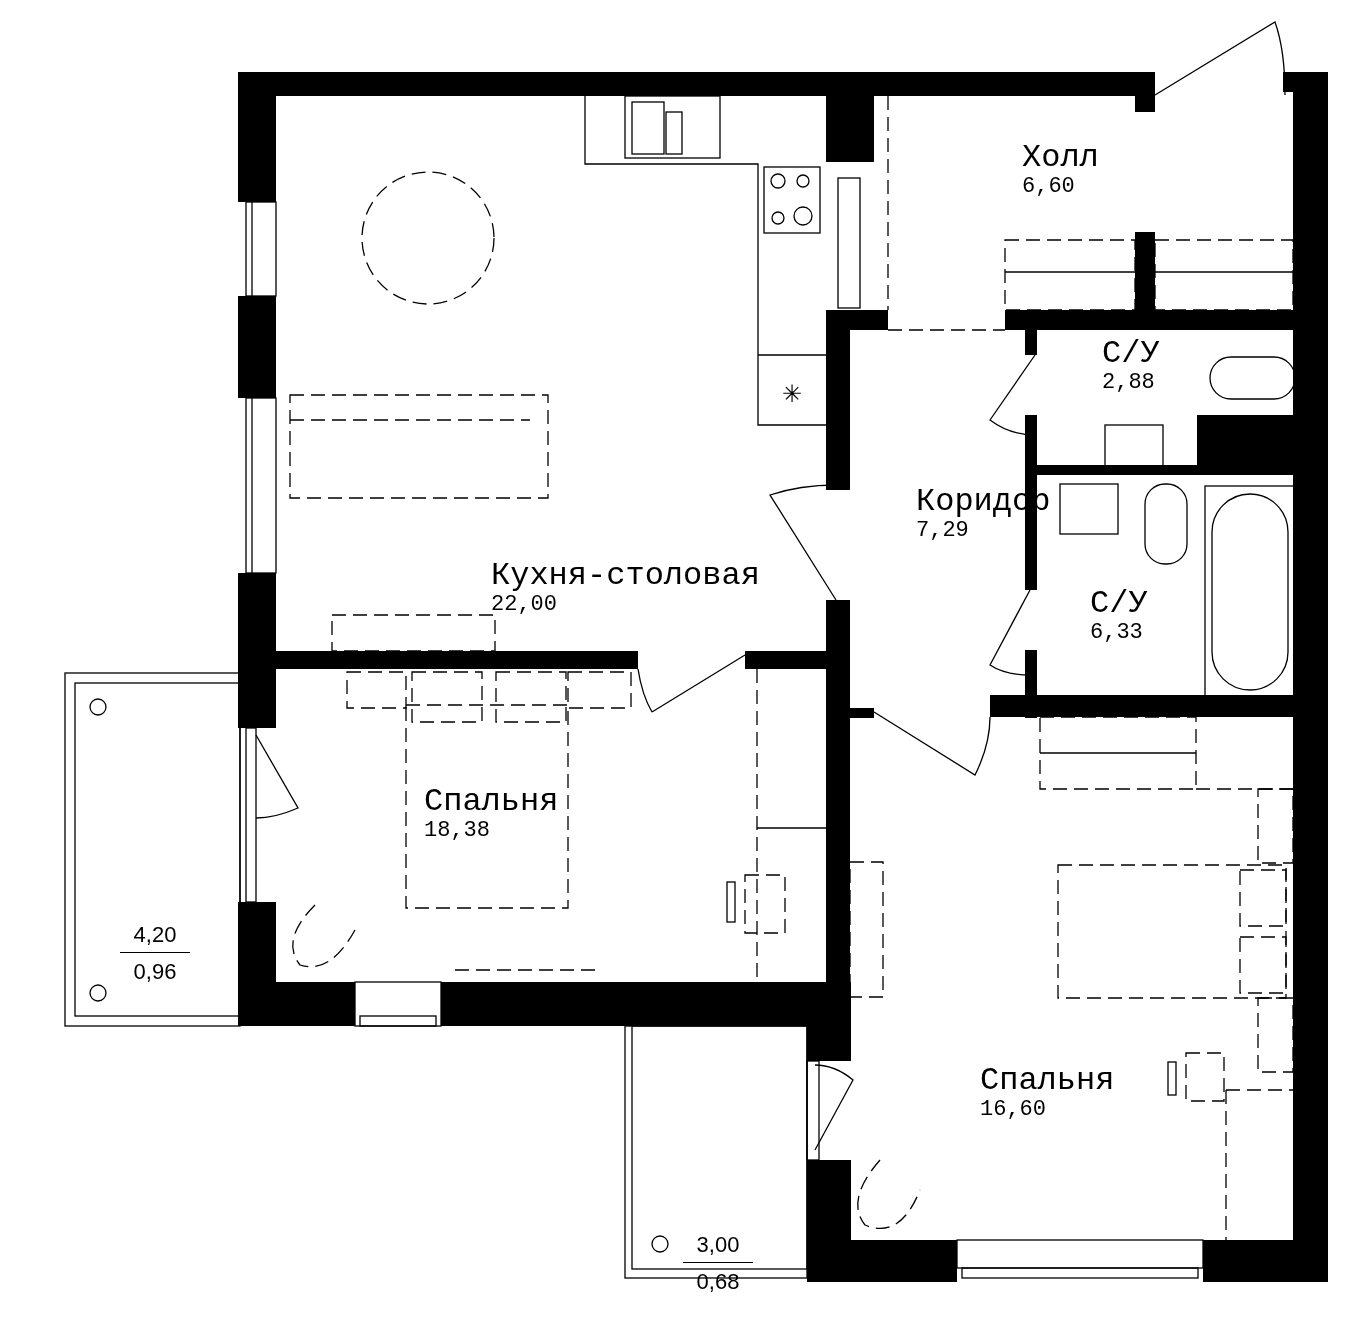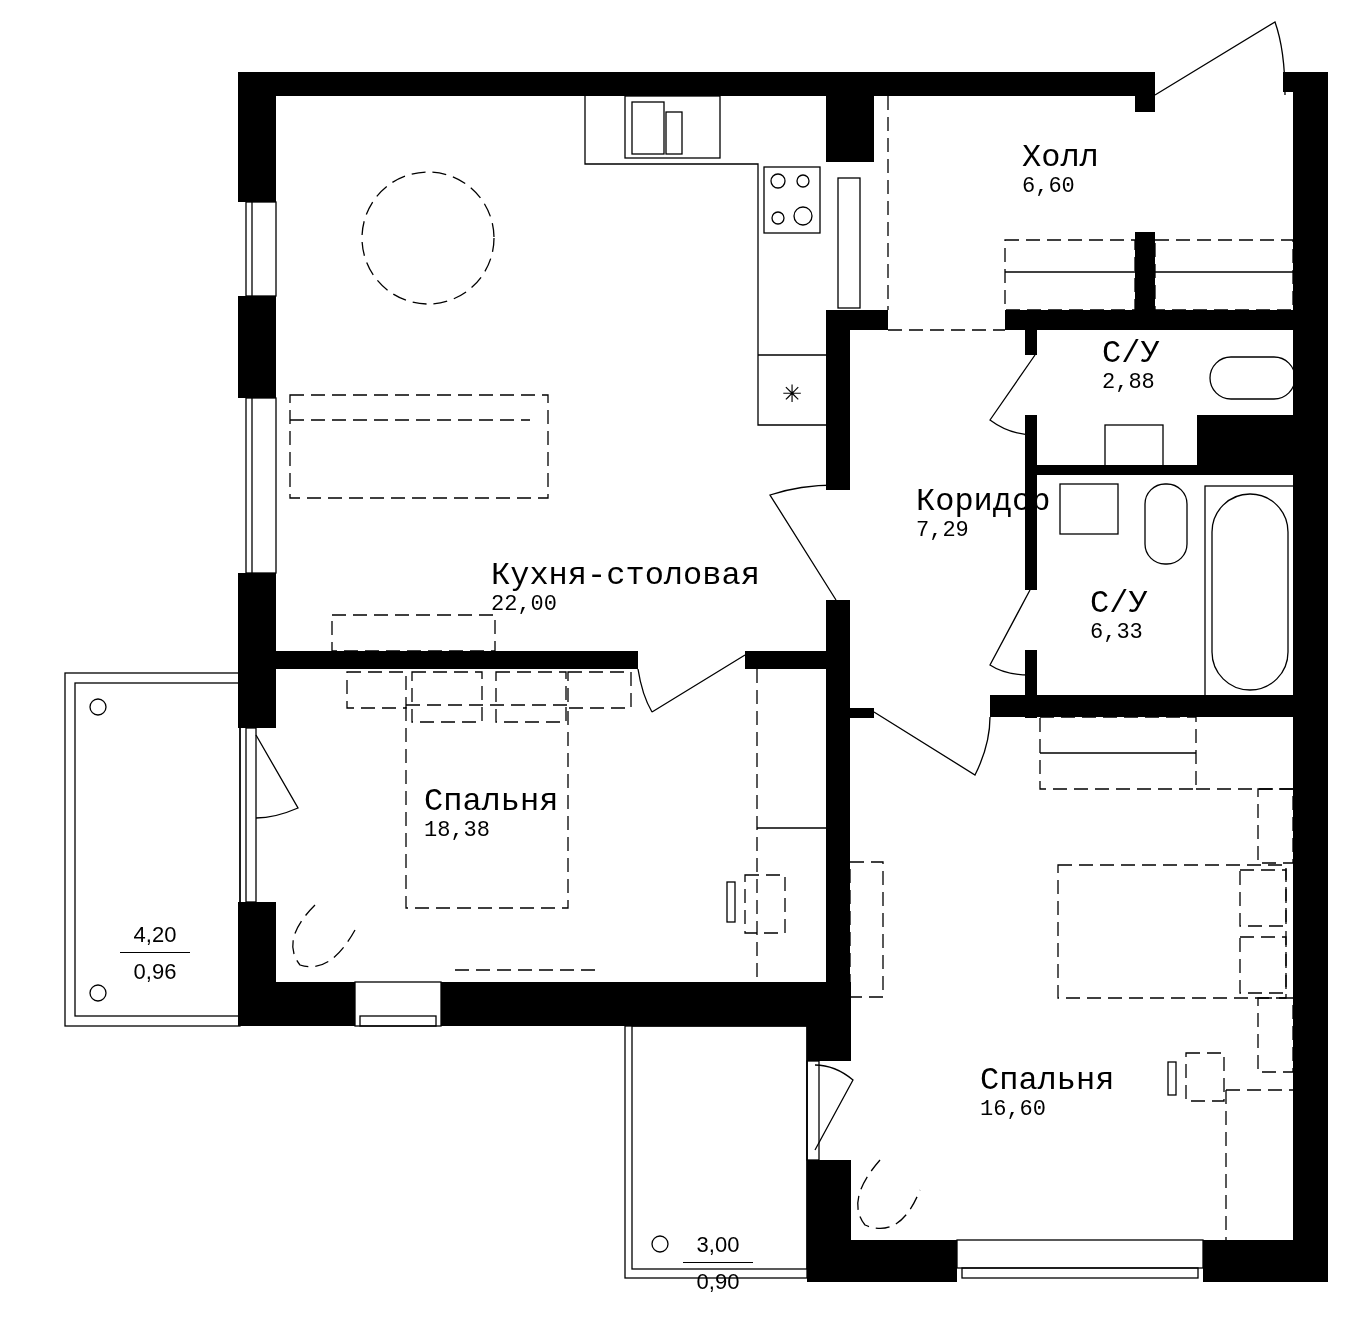--- a/index.html
+++ b/index.html
@@ -201,15 +201,15 @@
   </div>
 
   <div class="bal" style="left:120px;top:922px;">
     <div>4,20</div>
     <div class="line"></div>
     <div>0,96</div>
   </div>
   <div class="bal" style="left:683px;top:1232px;">
     <div>3,00</div>
     <div class="line"></div>
-    <div>0,90</div>
+    <div>0,68</div>
   </div>
 </div>
 
 </body></html>

